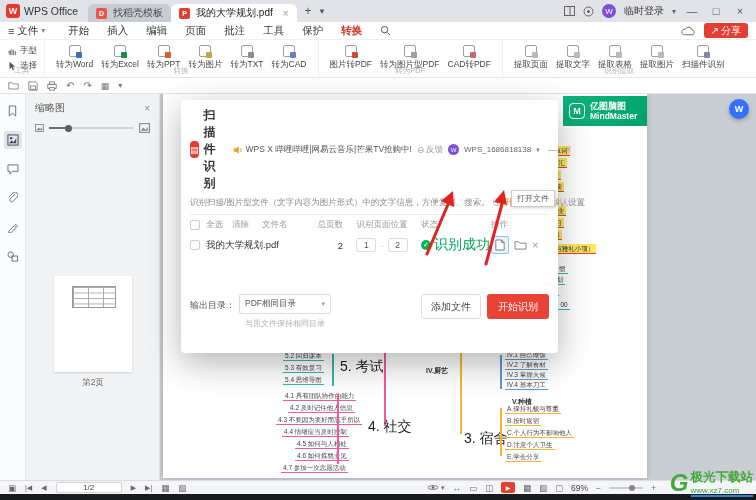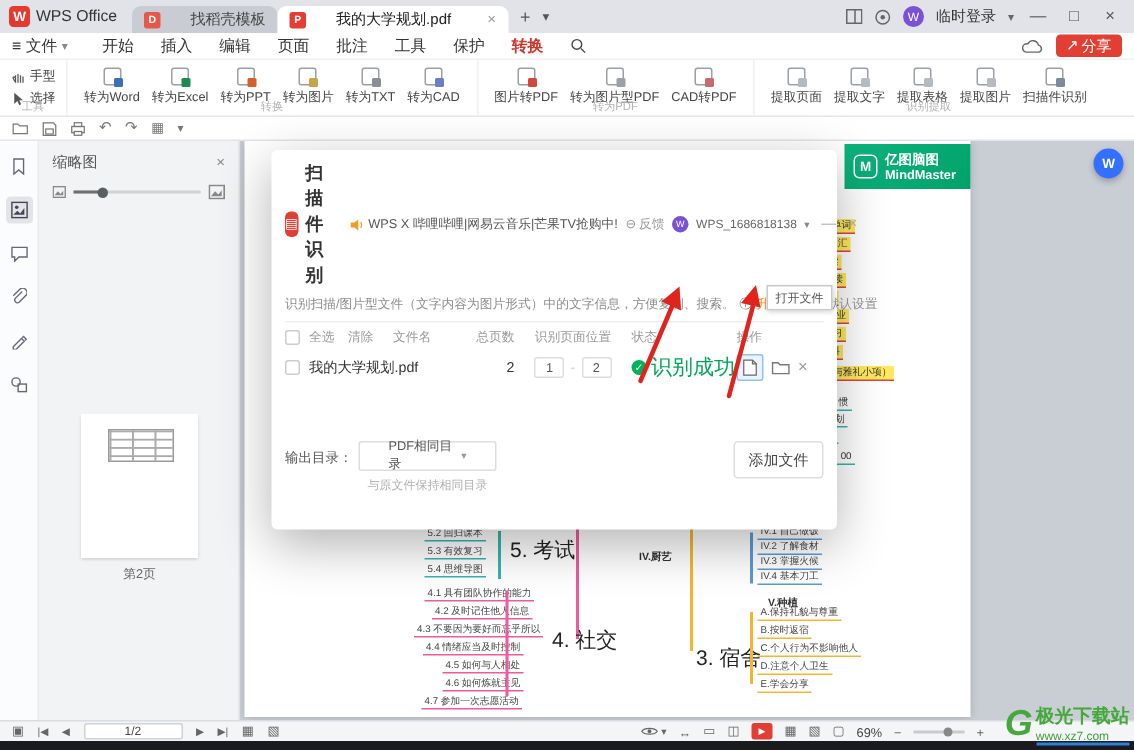--- a/index.html
+++ b/index.html
@@ -3,21 +3,21 @@
 <meta charset="utf-8">
 <style>
 *{margin:0;padding:0;box-sizing:border-box}
 html,body{width:756px;height:500px}
 body{font-family:"Liberation Sans","DejaVu Sans",sans-serif;position:relative;overflow:hidden;background:#c9cdd4;color:#333}
 svg{display:block}
 
 #titlebar{position:absolute;top:0;left:0;right:0;height:22px;background:#e1e3e8;display:flex;align-items:center;font-size:10.5px}
 .logo{width:14px;height:14px;background:#e3392f;border-radius:3px;color:#fff;font-weight:bold;font-size:9px;display:flex;align-items:center;justify-content:center;margin:0 4px 0 6px}
 .appname{color:#333;margin-right:10px}
-.tab{height:18px;margin-top:4px;display:flex;align-items:center;padding:0 8px;border-radius:6px 6px 0 0;font-size:10px;gap:20px}
+.tab{height:18px;margin-top:4px;display:flex;align-items:center;padding:0 8px;border-radius:6px 6px 0 0;font-size:10px;gap:6px}
 .tab.inactive{background:#c9ccd2;color:#444}
 .tab.active{background:#fff;color:#222}
 .ticon{width:11px;height:11px;border-radius:2px;color:#fff;font-size:7px;font-weight:bold;display:flex;align-items:center;justify-content:center}
 .tclose{color:#999;font-size:10px;margin-left:4px}
 .tbtn{color:#555;margin-left:8px;font-size:12px}
 #tb-right{margin-left:auto;display:flex;align-items:center;gap:8px;padding-right:8px}
 .avatar{width:14px;height:14px;border-radius:50%;background:#7a52d5;color:#fff;font-size:8px;display:flex;align-items:center;justify-content:center}
 .wctl{color:#555;font-size:11px;width:16px;text-align:center}
 
 #menubar{position:absolute;top:22px;left:0;right:0;height:18px;background:#fff;display:flex;align-items:center;font-size:10.5px;border-bottom:1px solid #f0f0f0}
@@ -90,21 +90,21 @@
 .cb{width:10px;height:10px;border:1px solid #ccc;border-radius:2px;background:#fff;margin-right:6px;flex:0 0 auto}
 .c-sel{width:26px}.c-clr{width:30px}.c-name{flex:1}.c-pages{width:42px;text-align:right}.c-range{width:78px;display:flex;align-items:center;justify-content:center;gap:4px}.c-status{width:70px;display:flex;align-items:center;gap:3px}.c-ops{width:58px;display:flex;align-items:center;gap:5px}
 .rangebox{width:20px;height:14px;border:1px solid #ddd;border-radius:2px;font-size:8.5px;color:#555;display:flex;align-items:center;justify-content:center;background:#fff}
 .gdot{width:10px;height:10px;border-radius:50%;background:#00b25a;color:#fff;font-size:7px;display:flex;align-items:center;justify-content:center}
 .stok{color:#00a65a;font-size:14px}
 .ophov{width:18px;height:18px;border:1px solid #8fc1f2;background:#eaf4fe;border-radius:2px;display:flex;align-items:center;justify-content:center}
 .opx{color:#999;font-size:11px}
 #tooltip{position:absolute;left:330px;top:90px;padding:2px 5px;font-size:8px;border:1px solid #c9c9c9;background:#fff;box-shadow:1px 1px 3px rgba(0,0,0,.18);color:#555;z-index:30;white-space:nowrap}
 .dfoot{position:absolute;left:9px;right:9px;bottom:24px;display:flex;align-items:flex-start}
 .olabel{font-size:9px;color:#555;margin-top:5px}
-.selectbox{width:92px;height:20px;border:1px solid #ddd;border-radius:2px;display:flex;align-items:center;font-size:8.5px;color:#555;padding:0 19px;margin-left:4px;background:#fff;justify-content:space-between}
+.selectbox{width:92px;height:20px;border:1px solid #ddd;border-radius:2px;display:flex;align-items:center;font-size:8.5px;color:#555;padding:0 5px;margin-left:4px;background:#fff;justify-content:space-between}
 .ohint{font-size:8px;color:#b0b0b0;margin:4px 0 0 10px}
 .btn-add{margin-left:auto;width:60px;height:25px;border:1px solid #ddd;border-radius:3px;background:#fff;font-size:10px;color:#444;display:flex;align-items:center;justify-content:center}
 .btn-start{width:62px;height:25px;border-radius:3px;background:#e84335;font-size:10px;color:#fff;display:flex;align-items:center;justify-content:center;margin-left:6px}
 
 #statusbar{position:absolute;left:0;right:0;bottom:6px;height:14px;background:#f4f5f7;border-top:1px solid #dadcdf;display:flex;align-items:center;font-size:8.5px;color:#666;z-index:5}
 #statusbar .lft{display:flex;align-items:center;gap:9px;padding-left:8px}
 .pagebox{width:66px;height:11px;background:#fff;border:1px solid #cfd2d6;border-radius:2px;text-align:center;font-size:8px;color:#444;line-height:10px}
 #statusbar .rgt{margin-left:auto;display:flex;align-items:center;gap:8px;margin-right:100px}
 .playbtn{width:14px;height:11px;background:#e23e33;border-radius:2px;color:#fff;font-size:6px;display:flex;align-items:center;justify-content:center}
 .ztrack{width:34px;height:2px;background:#c8cbcf;position:relative}
@@ -506,20 +506,21 @@
   <div class="dfoot">
     <span class="olabel">输出目录：</span>
     <span>
       <span class="selectbox">
         <span>PDF相同目录</span>
         <span style="font-size:7px;color:#999">▾</span>
       </span>
       <div class="ohint">与原文件保持相同目录</div>
     </span>
     <span class="btn-add">添加文件</span>
+    <span class="btn-start">开始识别</span>
   </div>
 </div>
 
 <svg id="arrows" width="756" height="500">
   <g stroke="#e0231d" stroke-width="3" fill="#e0231d" stroke-linecap="round">
     <line x1="427" y1="254" x2="449" y2="202"></line>
     <polygon points="453,191 454,207 441,201" stroke="none"></polygon>
     <line x1="486" y1="264" x2="502" y2="204"></line>
     <polygon points="504,190 507,205 494,202" stroke="none"></polygon>
   </g>

